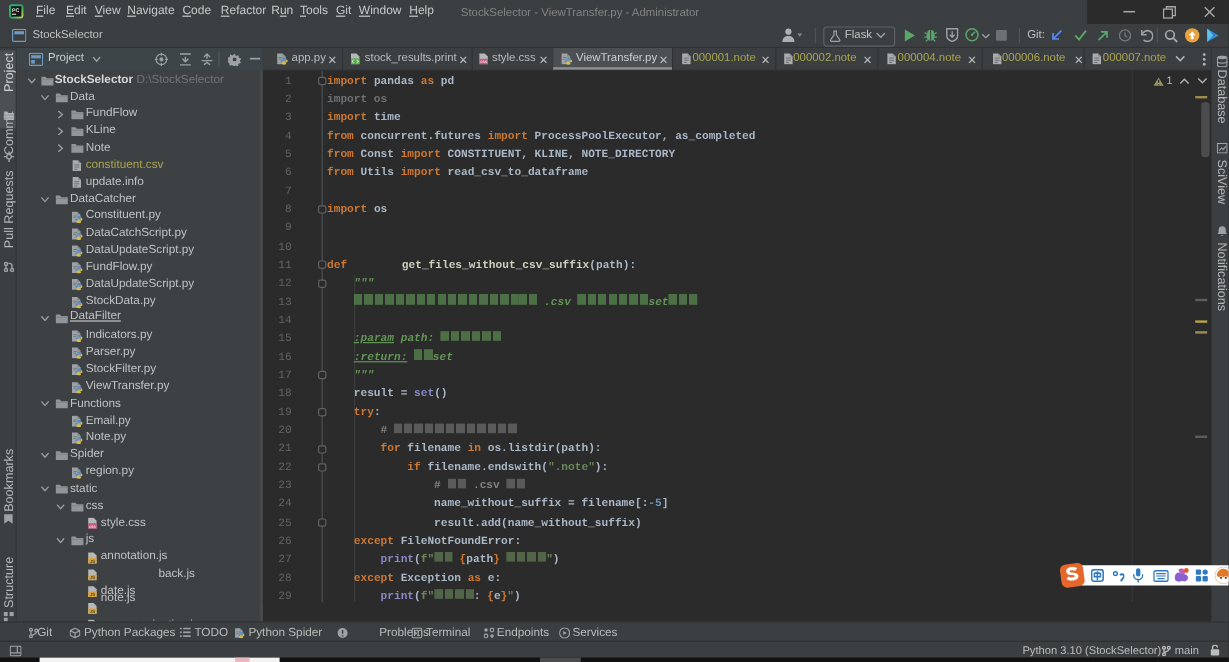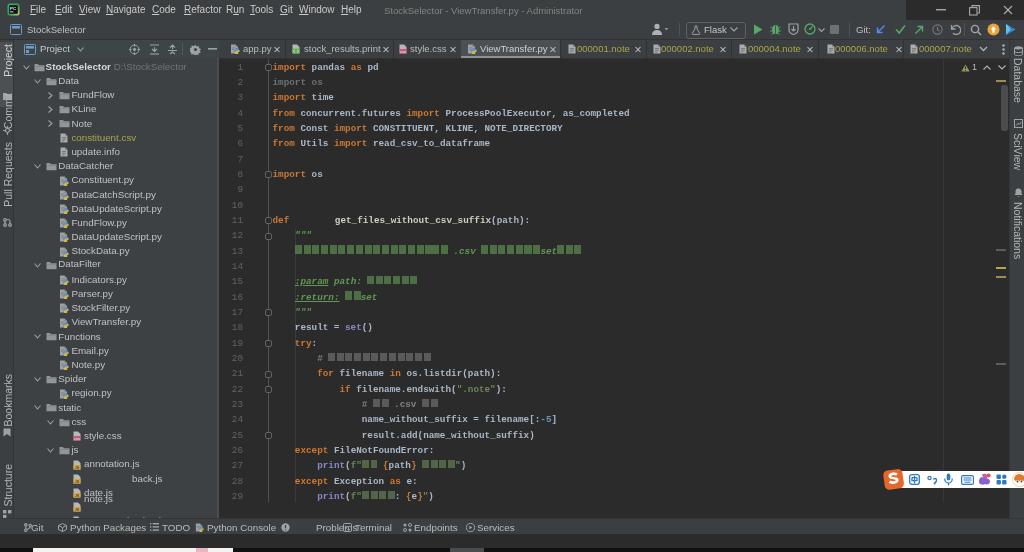--- a/index.html
+++ b/index.html
@@ -328,21 +328,21 @@
 <svg class="a" style="left:44.9px;top:206.6px" width="10" height="10">
         <use href="#pyic"></use>
       </svg>
 <span class="a trow" style="left:57.4px;top:204.4px;">StockData.py</span>
 <svg class="a" style="left:19.5px;top:223.3px" width="7" height="5" viewBox="0 0 7 5">
         <path d="M0.5 0.5 L3.5 4 L6.5 0.5" stroke="#9da0a2" stroke-width="1.1" fill="none"></path>
       </svg>
 <svg class="a" style="left:31.6px;top:221.3px" width="11" height="9">
         <use href="#folderic"></use>
       </svg>
-<span class="a trow" style="left:44.3px;top:217px;">DataFilter</span>
+<span class="a trow" style="left:44.3px;top:217px;text-decoration:underline;">DataFilter</span>
 <svg class="a" style="left:44.9px;top:235.0px" width="10" height="10">
         <use href="#pyic"></use>
       </svg>
 <span class="a trow" style="left:57.4px;top:232.8px;">Indicators.py</span>
 <svg class="a" style="left:44.9px;top:249.2px" width="10" height="10">
         <use href="#pyic"></use>
       </svg>
 <span class="a trow" style="left:57.4px;top:247.0px;">Parser.py</span>
 <svg class="a" style="left:44.9px;top:263.4px" width="10" height="10">
         <use href="#pyic"></use>
@@ -626,21 +626,21 @@
         <rect x="0" y="3.2" width="1.4" height="1.4"></rect>
         <rect x="0" y="6.4" width="1.4" height="1.4"></rect>
         <rect x="2.6" y="0" width="6.4" height="1.4"></rect>
         <rect x="2.6" y="3.2" width="6.4" height="1.4"></rect>
         <rect x="2.6" y="6.4" width="6.4" height="1.4"></rect>
       </svg>
  <span class="a" style="left:162px;top:3px;font-size:9.8px;">TODO</span>
  <svg class="a" style="left:195px;top:3.5px" width="9" height="9">
         <use href="#pyic"></use>
       </svg>
- <span class="a" style="left:207px;top:3px;font-size:9.8px;">Python Console</span>
+ <span class="a" style="left:207px;top:3px;font-size:9.8px;">Python Spider</span>
  <svg class="a" style="left:281px;top:3.5px" width="9" height="9" viewBox="0 0 9 9">
         <circle cx="4.5" cy="4.5" r="4.2" fill="#9fa2a4"></circle>
         <path d="M4.5 2 v3.2 M4.5 6.4 v1" stroke="#3c3f41" stroke-width="1.2"></path>
       </svg>
  <span class="a" style="left:292px;top:3px;font-size:9.8px;padding-left:24px;">Problems</span>
  <svg class="a" style="left:343px;top:3.5px" width="9" height="9" viewBox="0 0 9 9">
         <rect x="0.5" y="0.5" width="8" height="8" rx="1" fill="none" stroke="#9fa2a4" stroke-width="1"></rect>
         <path d="M2 3 l2 1.7 -2 1.7 M4.7 6.6 h2.3" stroke="#9fa2a4" stroke-width="1" fill="none"></path>
       </svg>
  <span class="a" style="left:355px;top:3px;font-size:9.8px;">Terminal</span>
@@ -650,20 +650,38 @@
         <circle cx="2" cy="7" r="1.5" fill="none" stroke="#9fa2a4"></circle>
         <circle cx="7" cy="7" r="1.5"></circle>
       </svg>
  <span class="a" style="left:414px;top:3px;font-size:9.8px;">Endpoints</span>
  <svg class="a" style="left:466px;top:3.5px" width="9" height="9" viewBox="0 0 9 9">
         <circle cx="4.5" cy="4.5" r="4.2" fill="none" stroke="#9fa2a4" stroke-width="1"></circle>
         <path d="M3.4 2.8 L6.4 4.5 L3.4 6.2 Z" fill="#9fa2a4"></path>
       </svg>
  <span class="a" style="left:477px;top:3px;font-size:9.8px;">Services</span>
 </div>
+<div class="a" id="statusbar">
+ <svg class="a" style="left:8px;top:2.5px" width="10" height="9" viewBox="0 0 10 9" fill="none" stroke="#9fa2a4" stroke-width="1">
+        <rect x="0.5" y="0.5" width="9" height="8" rx="1"></rect>
+        <path d="M0.5 6 h9 M6.5 0.5 v5.5"></path>
+      </svg>
+ <span class="a" style="left:852px;top:1.5px;font-size:9.3px;color:#bdbdbd;">Python 3.10 (StockSelector)</span>
+ <svg class="a" style="left:968px;top:2.5px" width="8" height="9" viewBox="0 0 8 9" fill="none" stroke="#bdbdbd" stroke-width="1.1">
+        <circle cx="2" cy="1.8" r="1.2"></circle>
+        <circle cx="6" cy="1.8" r="1.2"></circle>
+        <circle cx="2" cy="7.2" r="1.2"></circle>
+        <path d="M2 3 v3 M6 3 c0 2-2.5 1.5-3.5 2.8"></path>
+      </svg>
+ <span class="a" style="left:979px;top:1.5px;font-size:9.3px;color:#bdbdbd;">main</span>
+ <svg class="a" style="left:1008px;top:2px" width="9" height="10" viewBox="0 0 9 10">
+        <rect x="1" y="4" width="7" height="5.2" rx="0.8" fill="#bdbdbd"></rect>
+        <path d="M2.5 4 V2.6 a2 2 0 0 1 4 0" fill="none" stroke="#bdbdbd" stroke-width="1.2"></path>
+      </svg>
+</div>
 
 <div class="a" id="sogou" style="left:899px;top:471px;width:125px;height:17px;background:#ffffff;border-radius:3px 0 0 3px;"></div>
 <svg class="a" style="left:882px;top:468px" width="24" height="23" viewBox="0 0 26 25">
       <rect x="2" y="2" width="21" height="21" rx="5" fill="#e5672b" transform="rotate(-8 12 12)"></rect>
       <path d="M7.5 8.2 c0-2 2.2-3.2 5-3.2 2.2 0 4 .6 5.2 1.5 l-1.8 2.4 c-.9-.7-2.2-1.1-3.5-1.1-1.1 0-1.9.3-1.9.9 0 1.9 7.4.6 7.4 5 0 2.3-2.4 3.6-5.3 3.6-2.4 0-4.5-.7-5.8-1.9l2-2.3c1 .8 2.4 1.3 3.9 1.3 1.2 0 2-.3 2-.9 0-1.9-7.2-.5-7.2-5.3z" fill="#fff" transform="rotate(-8 12 12)"></path>
     </svg>
 <svg class="a" style="left:909px;top:474px" width="11" height="11" viewBox="0 0 11 11" fill="none" stroke="#2e79c0" stroke-width="1.3">
       <rect x="0.7" y="0.7" width="9.6" height="9.6" rx="2"></rect>
       <path d="M3 3.6 h5 M3 3.6 v3 h5 v-3 M5.5 2 v7.5"></path>
     </svg>

